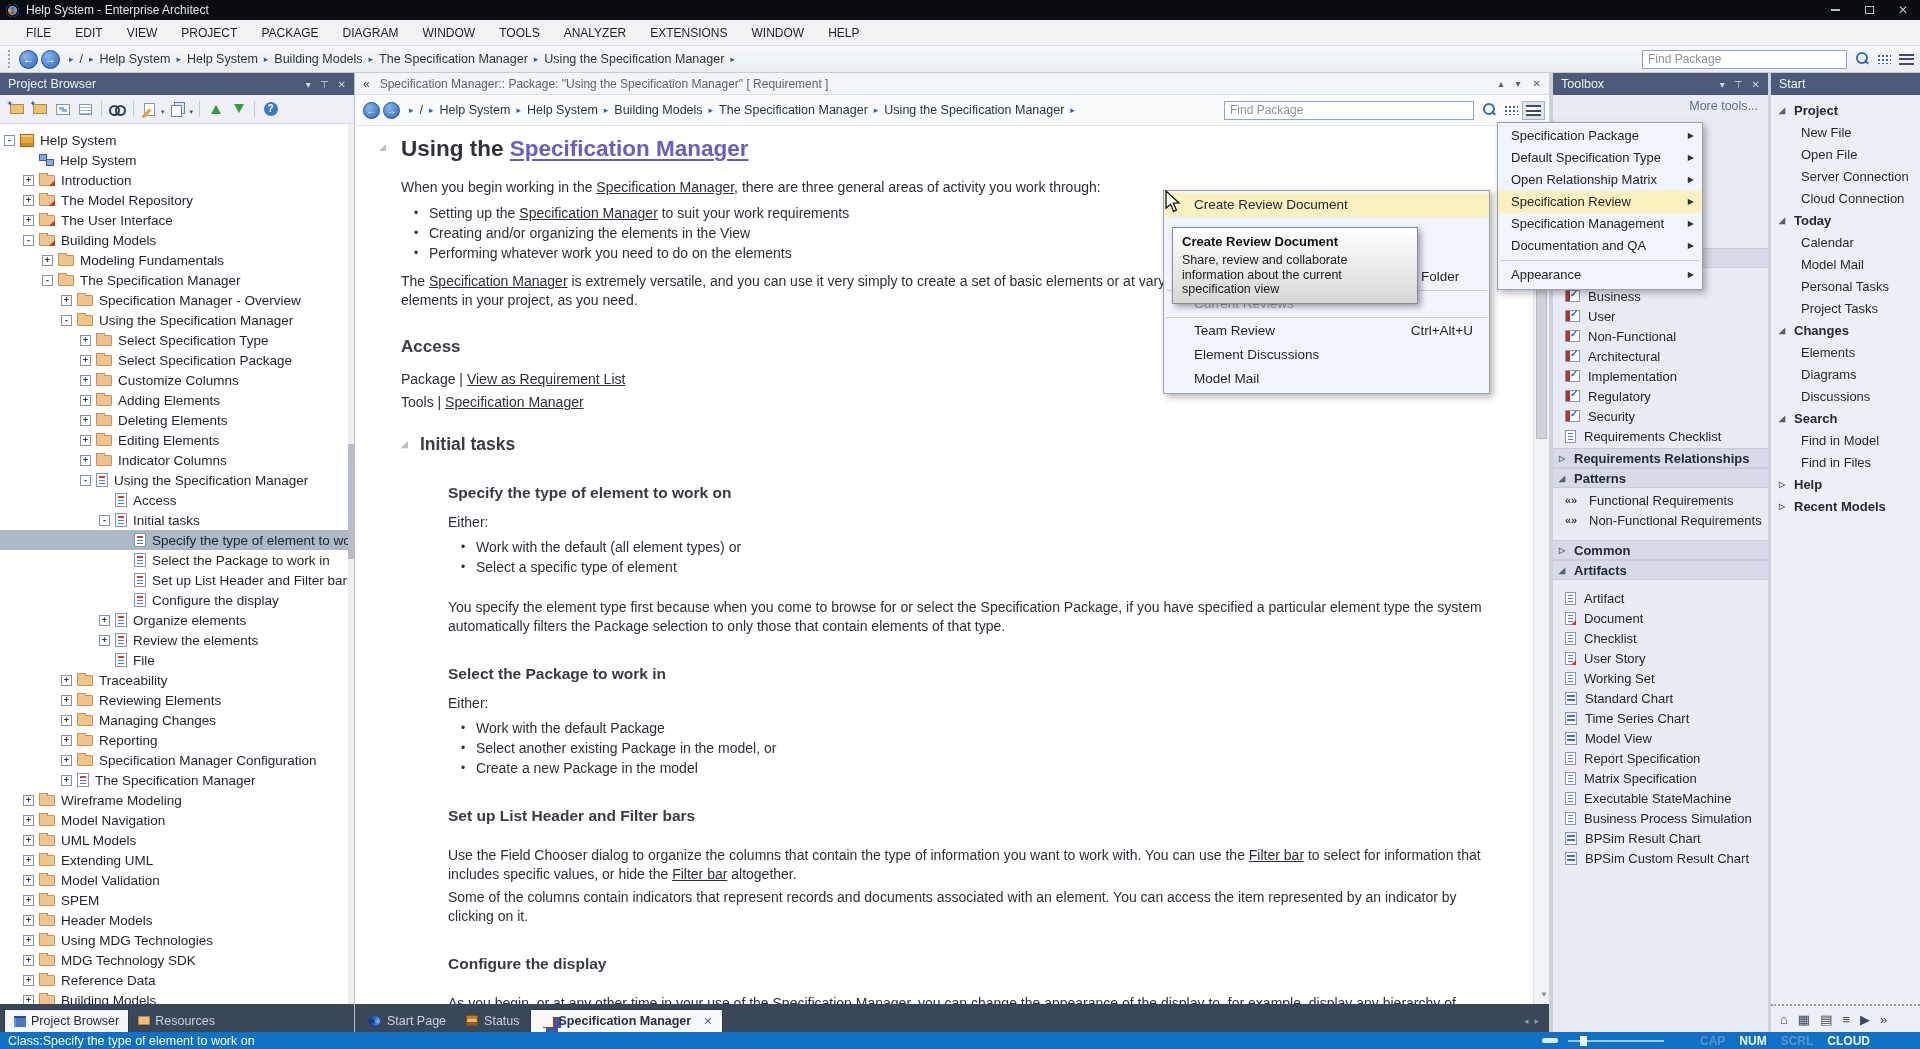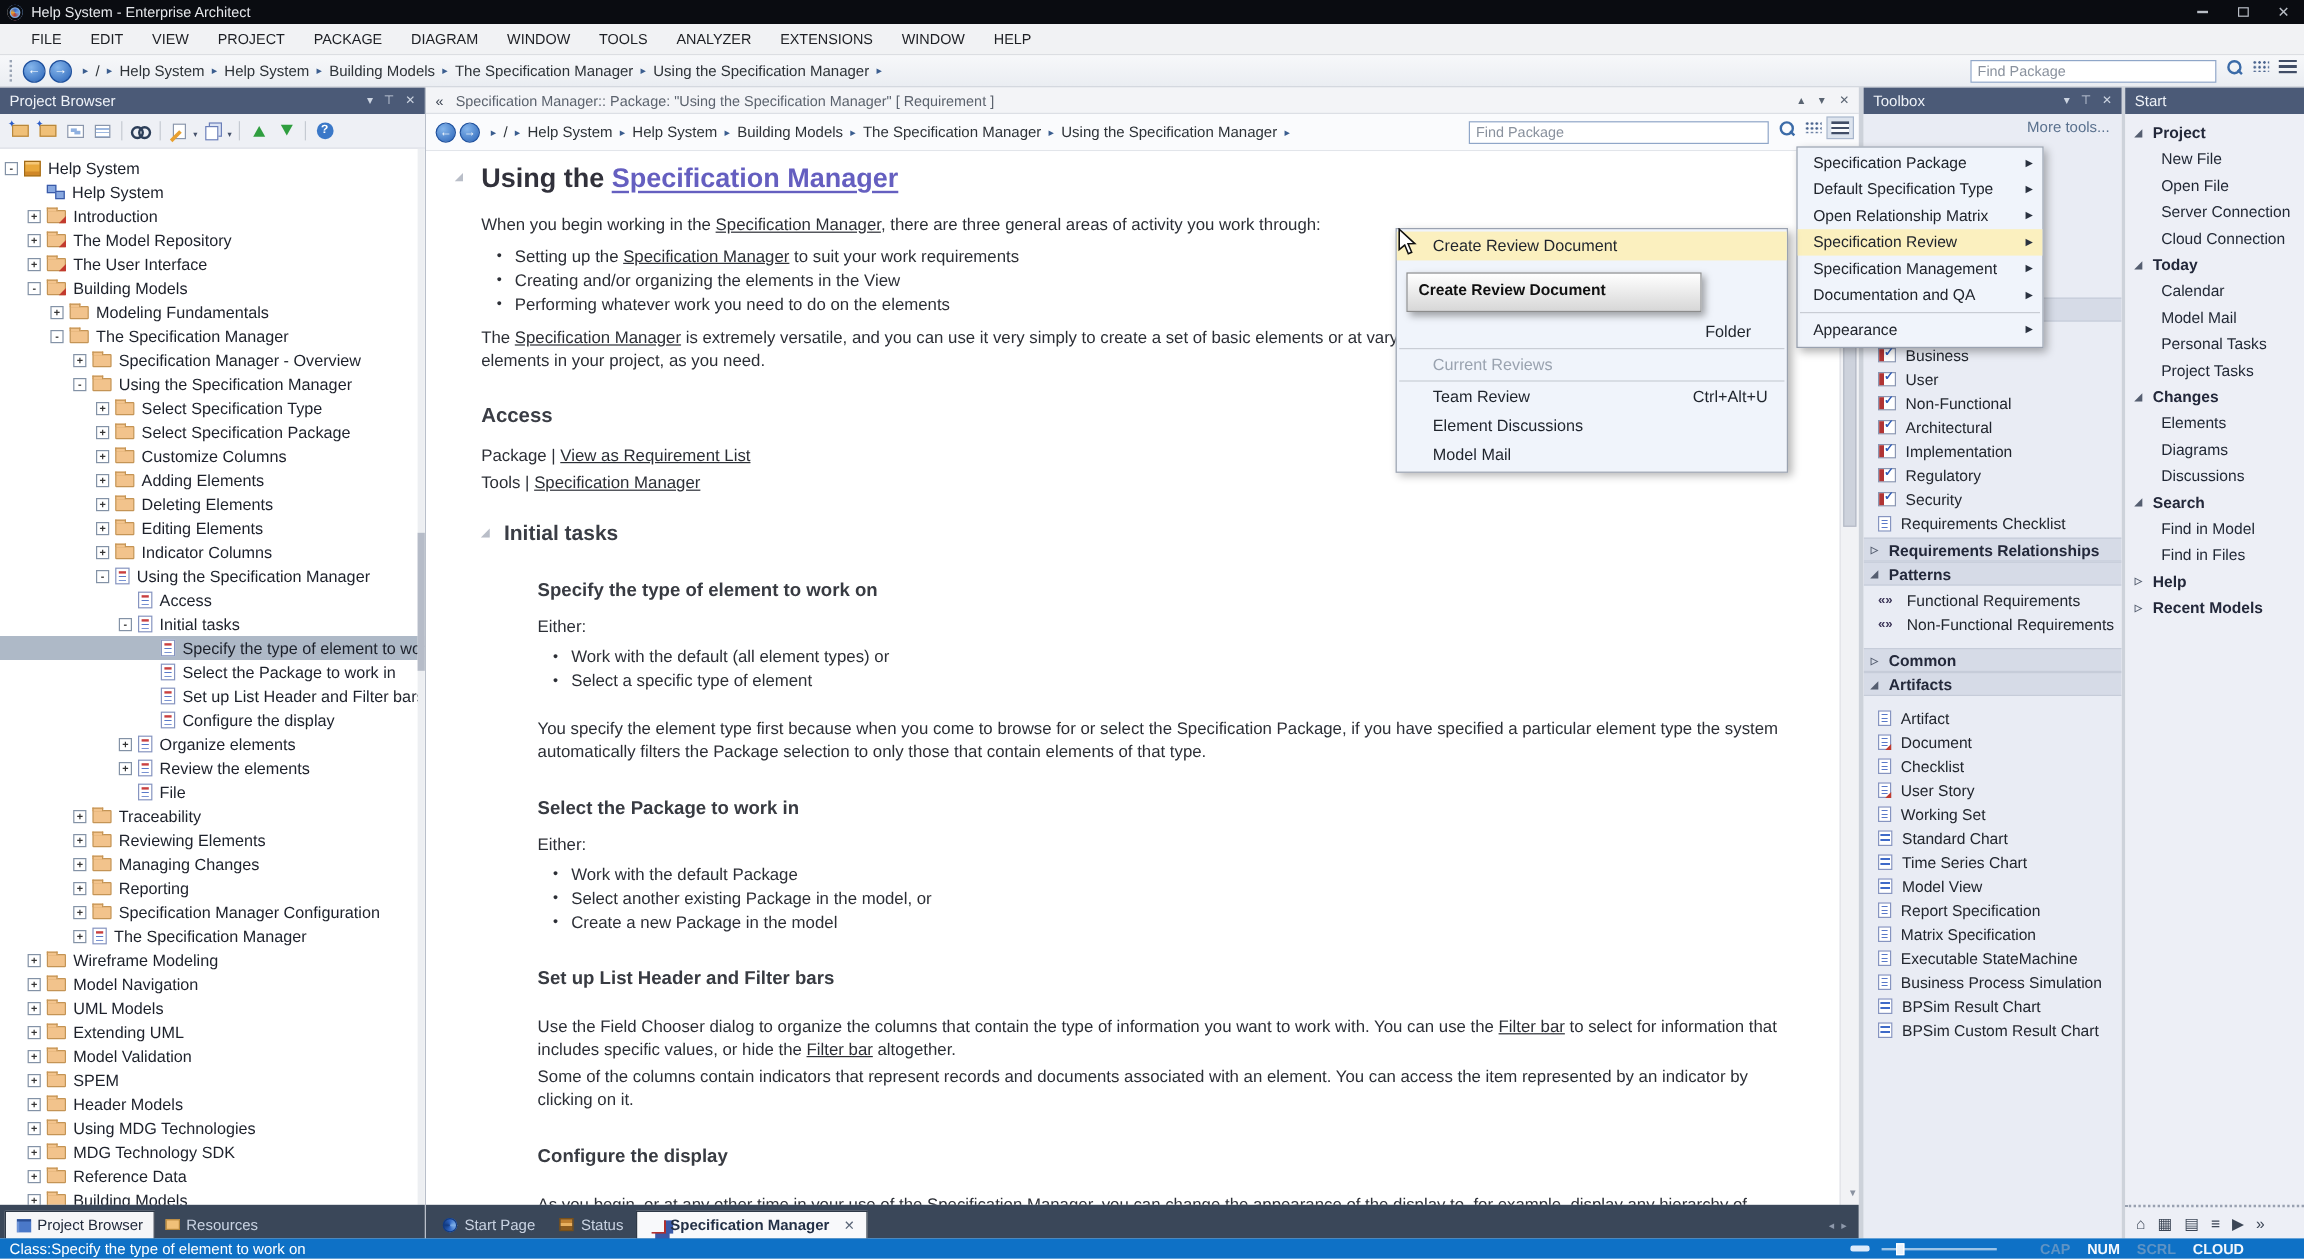--- a/index.html
+++ b/index.html
@@ -16,21 +16,21 @@
 .menubar{position:absolute;left:0;top:20px;width:1920px;height:26px;background:#f1f2f4;border-bottom:1px solid #dcdee2;display:flex;align-items:center;padding-left:14px}
 .mitem{padding:0 12px;font-size:12px;font-weight:400;color:#1d1f24;line-height:26px}
 
 .topbar{position:absolute;left:0;top:46px;width:1920px;height:27px;background:linear-gradient(#f7f8fa,#eaedf2);border-bottom:1px solid #c7ccd5;display:flex;align-items:center;padding:0 6px}
 .grip{width:6px;height:18px;border-left:2px dotted #9aa4b4;margin:0 5px 0 2px}
 .navc{width:19px;height:19px;border-radius:50%;background:radial-gradient(circle at 35% 30%,#85b6ec,#2a64b8);border:1px solid #1d4f9c;color:#fff;font-size:11px;line-height:17px;text-align:center;margin-right:3px;flex:none}
 .navc.sm{width:17px;height:17px;line-height:15px;font-size:10px}
 .path{display:flex;align-items:center;white-space:nowrap;overflow:hidden}
 .arr{color:#3a5d8f;font-size:9px;margin:0 6px}
 .crumb{font-size:12.5px;color:#2e3338}
-.findwrap{display:flex;align-items:flex-start;margin-left:auto}
+.findwrap{display:flex;align-items:center;margin-left:auto}
 .findbox{width:205px;height:19px;border:1px solid #8fa6c8;background:#fff;font-family:"Liberation Sans",sans-serif;font-size:12px;color:#444;padding:0 5px;outline:none}
 .findbox::placeholder{color:#8a929e}
 .icn{margin-left:8px;flex:none}
 .mag{width:14px;height:14px;position:relative}
 .mag::before{content:'';position:absolute;left:1px;top:0;width:8px;height:8px;border:2px solid #3b6ba8;border-radius:50%}
 .mag::after{content:'';position:absolute;left:9px;top:9px;width:5px;height:2px;background:#3b6ba8;transform:rotate(45deg)}
 .dots{width:14px;height:10px;background-image:radial-gradient(#46618c 1px,transparent 1.2px);background-size:4px 4px}
 .hamb{width:15px;height:11px;background:linear-gradient(#414d66 0 2px,transparent 2px 4.5px,#414d66 4.5px 6.5px,transparent 6.5px 9px,#414d66 9px 11px)}
 .hamb.pressed{outline:3px solid #dde4ee;box-shadow:0 0 0 4px #a8b6cc}
 
@@ -950,17 +950,18 @@
   <div class="msep"></div>
   <div class="crow dis"><span>Current Reviews</span></div>
   <div class="msep"></div>
   <div class="crow"><span>Team Review</span><span class="sc">Ctrl+Alt+U</span></div>
   <div class="crow"><span>Element Discussions</span></div>
   <div class="crow"><span>Model Mail</span></div>
 </div>
 
 <div class="tooltip">
   <div class="tt">Create Review Document</div>
+  <div class="tb">Share, review and collaborate information about the current specification view</div>
 </div>
 
 <svg class="cursor" width="22" height="24" viewBox="0 0 22 24">
   <path d="M2 1 L2 18 L6.6 14.2 L9.6 21.4 L12.4 20.2 L9.4 13.2 L15 13 Z" fill="#ffffff" stroke="#111111" stroke-width="1.3"></path>
 </svg>
 
 </body></html>

